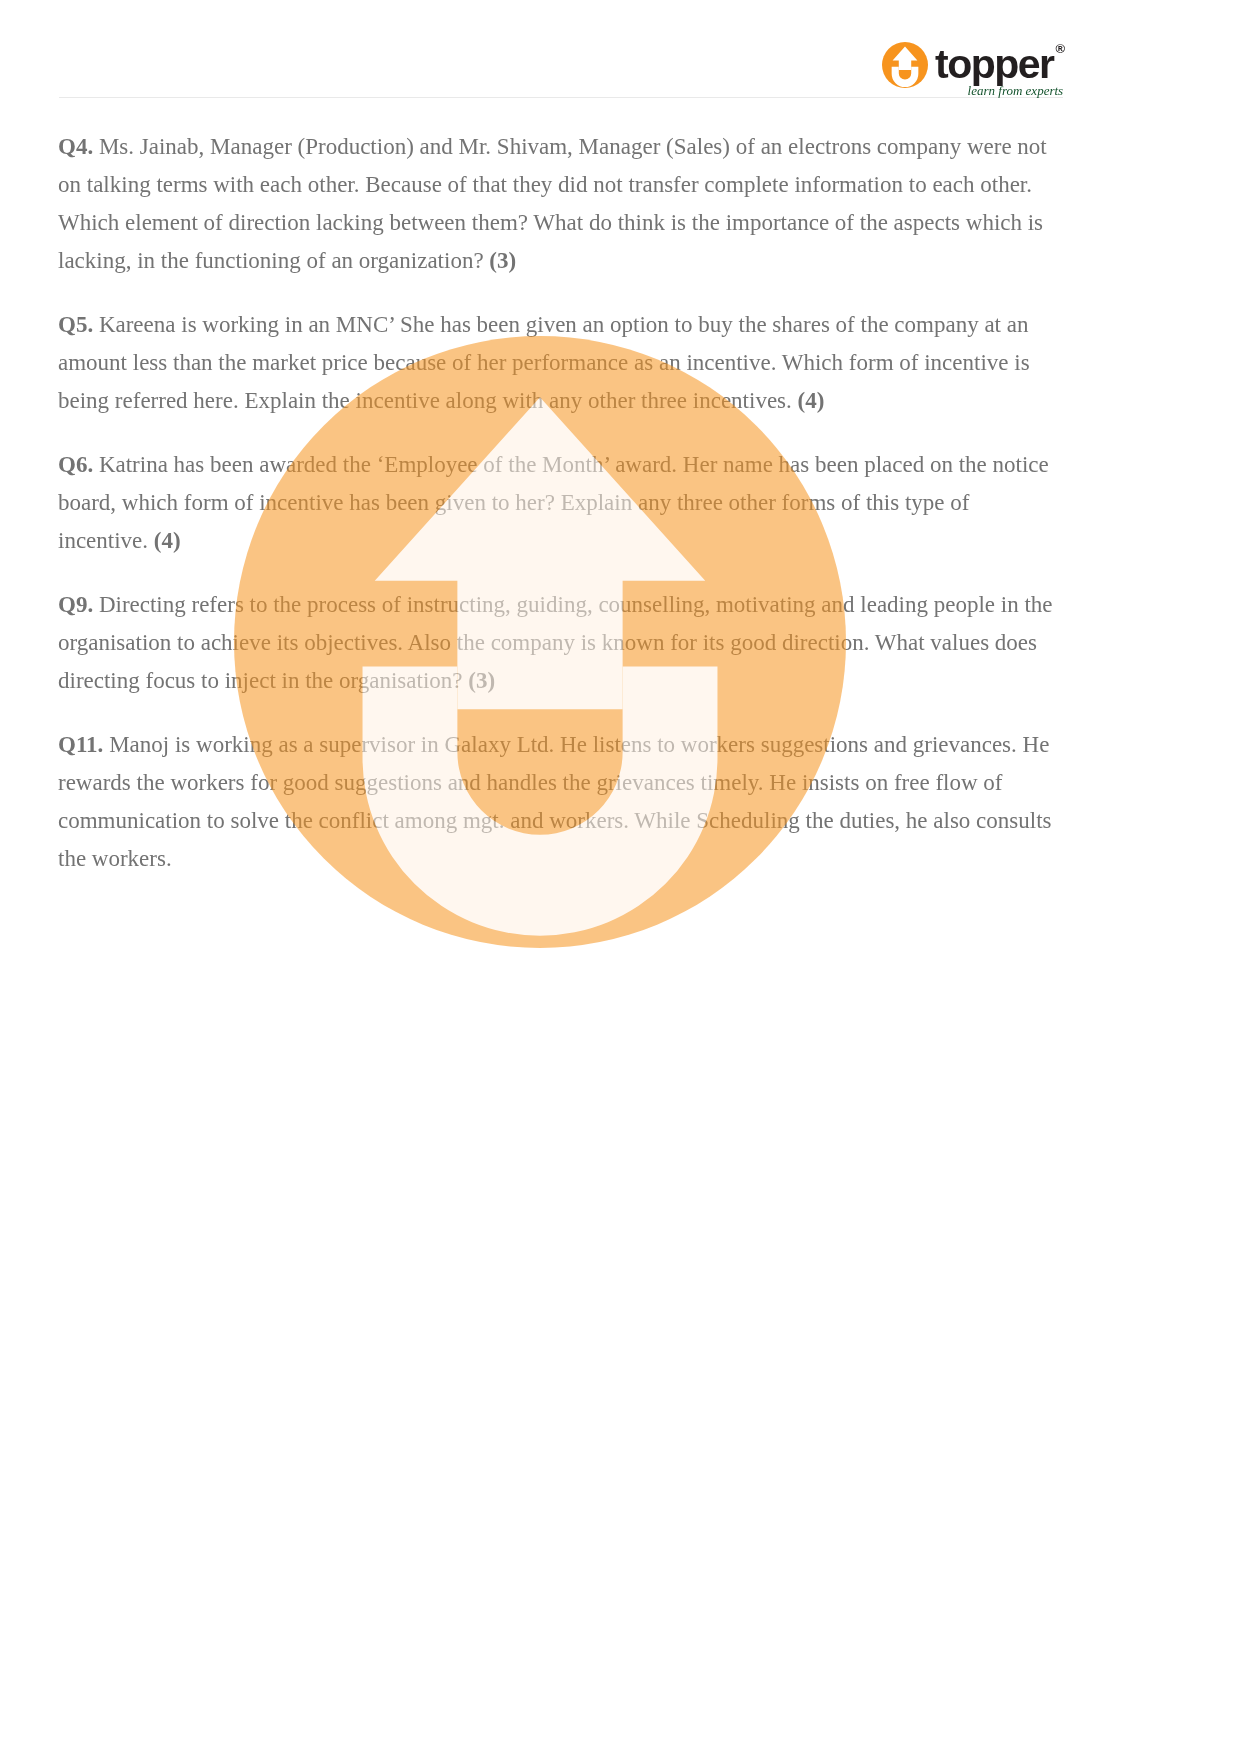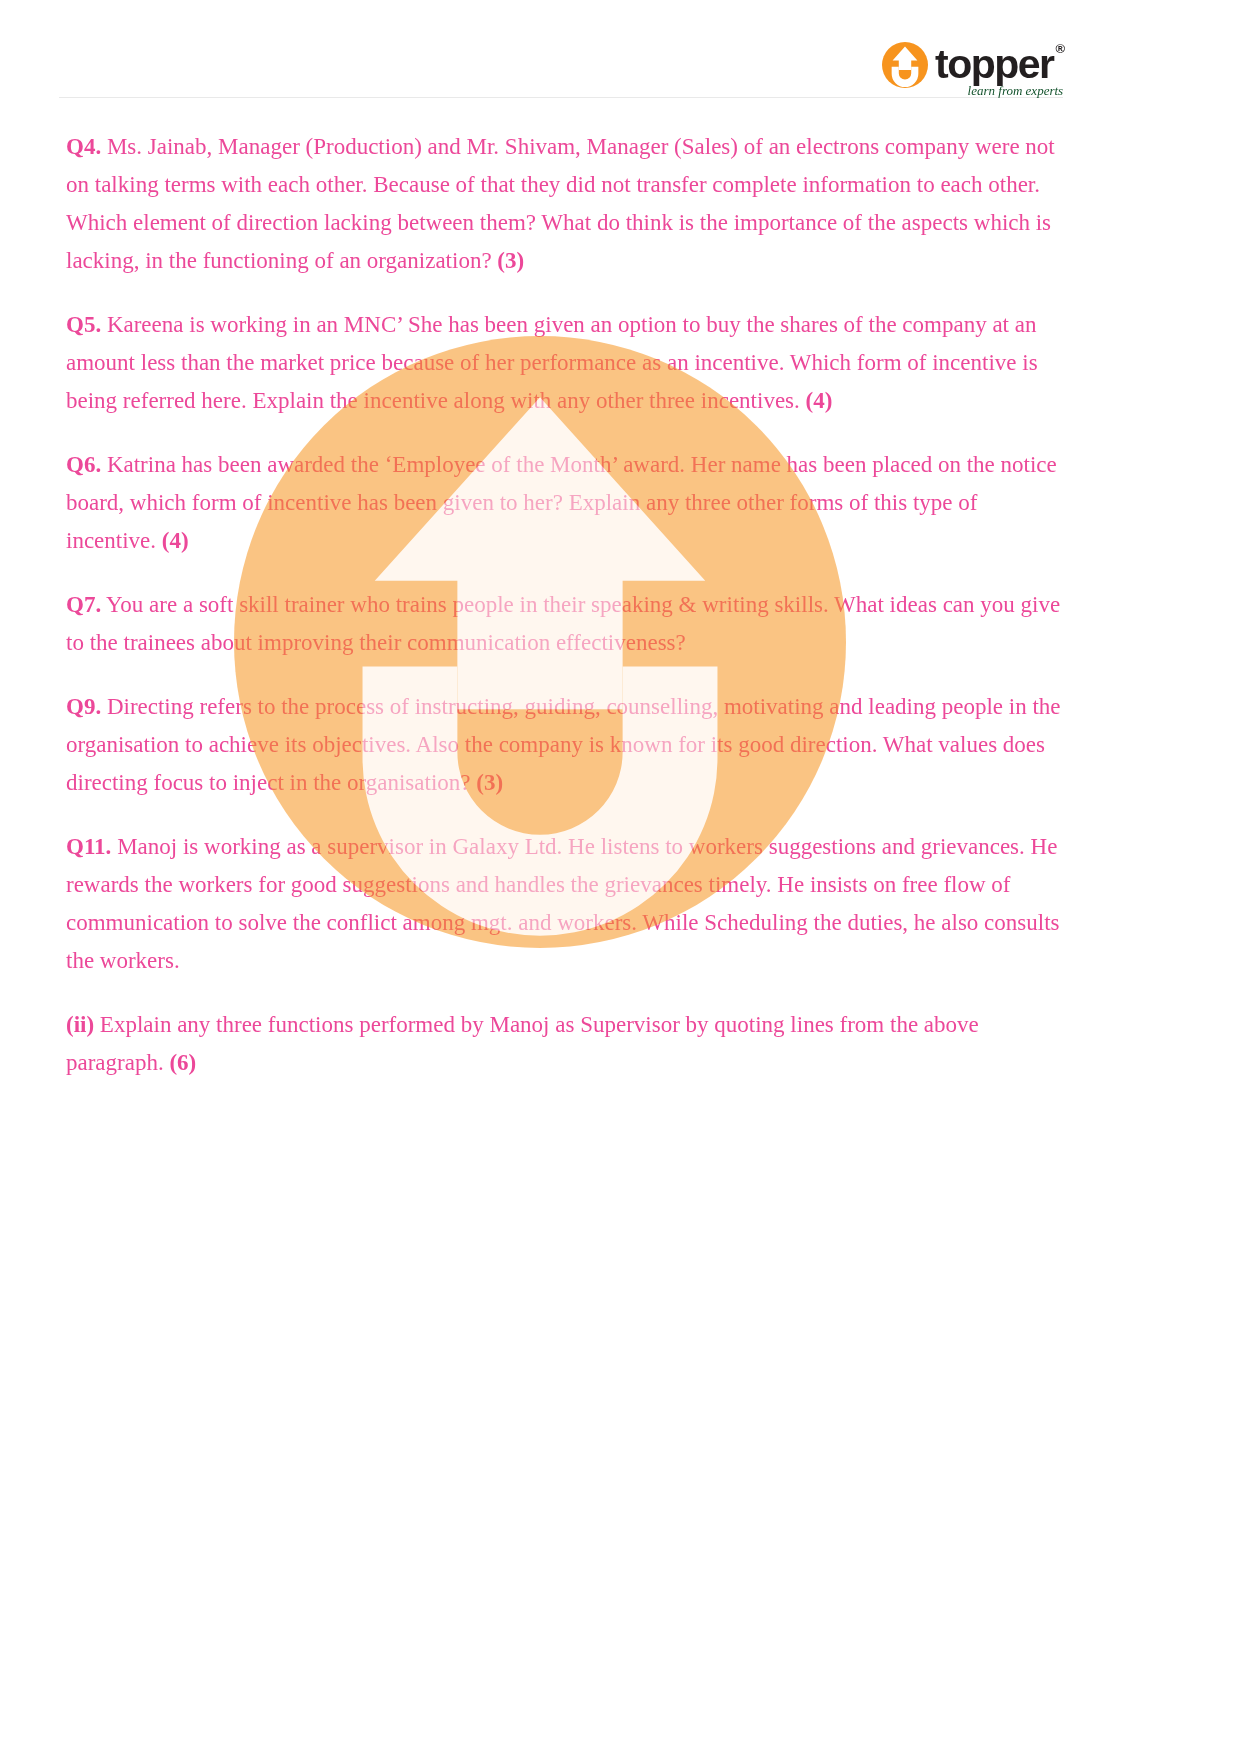--- a/index.html
+++ b/index.html
@@ -78,24 +78,23 @@
   }
   .watermark svg { width: 100%; height: 100%; display: block; }
 
   
   .content {
     position: absolute;
     top: 128px;
     left: 58px;
     width: 1006px;
     z-index: 1;
-    color: #ec4899;
+    color: #737373;
     font-size: 23px;
     line-height: 38px;
-    margin-left: 8px;
   }
   .content p { margin: 0 0 26px 0; }
   .content strong { font-weight: 700; }
 </style>
 </head>
 <body>
 
 <div class="page">
 
   <div class="header">
@@ -126,25 +125,23 @@
   </div>
 
   <div class="content">
 
     <p class="para"><strong>Q4.</strong><span> Ms. Jainab, Manager (Production) and Mr. Shivam, Manager (Sales) of an electrons company were not on talking terms with each other. Because of that they did not transfer complete information to each other. Which element of direction lacking between them? What do think is the importance of the aspects which is lacking, in the functioning of an organization? </span><strong>(3)</strong></p>
 
     <p class="para"><strong>Q5.</strong><span> Kareena is working in an MNC’ She has been given an option to buy the shares of the company at an amount less than the market price because of her performance as an incentive. Which form of incentive is being referred here. Explain the incentive along with any other three incentives. </span><strong>(4)</strong></p>
 
     <p class="para"><strong>Q6.</strong><span> Katrina has been awarded the ‘Employee of the Month’ award. Her name has been placed on the notice board, which form of incentive has been given to her? Explain any three other forms of this type of incentive. </span><strong>(4)</strong></p>
 
-    <p class="para"><strong>Q7.</strong><span> You are a soft skill trainer who trains people in their speaking &amp; writing skills. What ideas can you give to the trainees about improving their communication effectiveness?</span><strong></strong></p>
 
 
     <p class="para"><strong>Q9.</strong><span> Directing refers to the process of instructing, guiding, counselling, motivating and leading people in the organisation to achieve its objectives. Also the company is known for its good direction. What values does directing focus to inject in the organisation? </span><strong>(3)</strong></p>
 
 
     <p class="para"><strong>Q11.</strong><span> Manoj is working as a supervisor in Galaxy Ltd. He listens to workers suggestions and grievances. He rewards the workers for good suggestions and handles the grievances timely. He insists on free flow of communication to solve the conflict among mgt. and workers. While Scheduling the duties, he also consults the workers.</span><strong></strong></p>
 
 
-    <p class="para"><strong>(ii)</strong><span> Explain any three functions performed by Manoj as Supervisor by quoting lines from the above paragraph. </span><strong>(6)</strong></p>
 
   </div>
 </div>
 
 </body></html>

